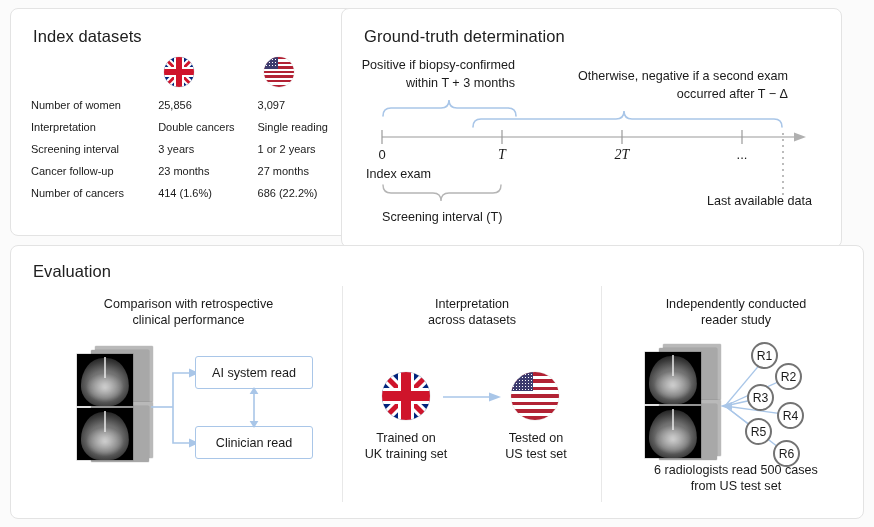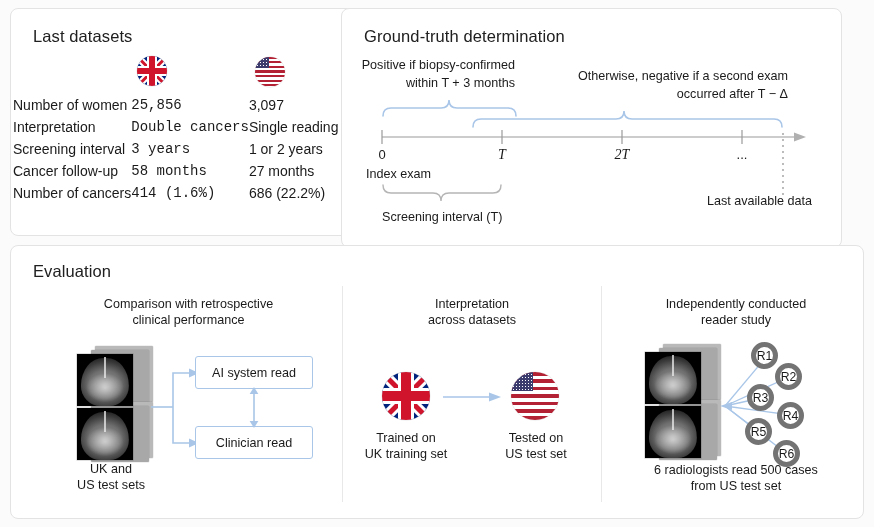--- a/index.html
+++ b/index.html
@@ -33,29 +33,29 @@
     letter-spacing: .1px;
     white-space: nowrap;
   }
   #t-datasets { left: 22px; top: 18px; }
   #t-truth    { left: 22px; top: 18px; }
   #t-eval     { left: 22px; top: 16px; }
 
   
   .ds-table {
     position: absolute;
-    left: 2px; top: 43px;
+    left: 20px; top: 43px;
     width: 318px;
     border-collapse: collapse;
-    font-size: 14px;
+    font-size: 11px;
     color: #1a1a1a;
   }
   .ds-table td { padding: 0; height: 22px; vertical-align: middle; white-space: nowrap; }
   .ds-table td.c-label { width: 128px; }
-  .ds-table td.c-uk    { width: 100px; font-family: Liberation Mono, monospace; }
+  .ds-table td.c-uk    { width: 100px; }
   .ds-table td.c-us    { width: 92px;  }
   .ds-table tr.flag-row td { height: 42px; }
 
   .flag {
     width: 30px; height: 30px; border-radius: 50%;
     display: inline-block; position: relative; overflow: hidden;
     box-shadow: 0 0 0 .5px rgba(0,0,0,.10);
   }
   .flag-cell { text-align: left; }
   .flag-wrap { display: inline-block; margin-left: 6px; }
@@ -153,36 +153,36 @@
   }
   .mammo-img::after {
     content: ""; position: absolute; left: 50%; top: 6%;
     width: 2px; height: 40%; transform: translateX(-50%);
     background: rgba(235,235,235,.75);
   }
 
   .reader-circle {
     position: absolute;
     width: 27px; height: 27px; border-radius: 50%;
-    border: 5px solid #737373; background: #fff;
+    border: 2px solid #737373; background: #fff;
     display: flex; align-items: center; justify-content: center;
     font-size: 12.2px; color: #1a1a1a;
     box-sizing: border-box;
   }
 
   svg { overflow: visible; }
   .nowrap { white-space: nowrap; }
 </style>
 </head>
 <body>
 
 <div class="page">
 
   <div class="panel" id="panel-datasets">
-    <div class="panel-title" id="t-datasets">Last datasets</div>
+    <div class="panel-title" id="t-datasets">Index datasets</div>
 
     <table class="ds-table">
       <tbody>
           <tr class="flag-row">
         <td class="c-label"></td>
         <td class="c-uk flag-cell">
           <span class="flag-wrap">
             <span class="flag flag-uk">
               <i class="uk-dw1"></i><i class="uk-dw2"></i>
               <i class="uk-dr1"></i><i class="uk-dr2"></i>
@@ -219,21 +219,21 @@
         <td class="c-uk">Double cancers</td>
         <td class="c-us">Single reading</td>
       </tr>
       <tr>
         <td class="c-label">Screening interval</td>
         <td class="c-uk">3 years</td>
         <td class="c-us">1 or 2 years</td>
       </tr>
       <tr>
         <td class="c-label">Cancer follow-up</td>
-        <td class="c-uk">58 months</td>
+        <td class="c-uk">23 months</td>
         <td class="c-us">27 months</td>
       </tr>
       <tr>
         <td class="c-label">Number of cancers</td>
         <td class="c-uk">414 (1.6%)</td>
         <td class="c-us">686 (22.2%)</td>
       </tr>
     </tbody>
       </table>
   </div>
@@ -314,24 +314,20 @@
     <div class="box" id="box-clin">
       <span>Clinician read</span>
     </div>
 
     <svg style="position:absolute; left:235px; top:141px;" width="16" height="41">
       <line x1="8" y1="6" x2="8" y2="35" stroke="#a9c6e8" stroke-width="1.6"></line>
       <polygon points="3.6,7 8,0 12.4,7" fill="#a9c6e8"></polygon>
       <polygon points="3.6,34 8,41 12.4,34" fill="#a9c6e8"></polygon>
     </svg>
 
-    <div class="caption" id="cap1">
-      <div>UK and</div>
-      <div>US test sets</div>
-    </div>
 
     <div class="sub-title" id="st2">
       <div>Interpretation</div>
       <div>across datasets</div>
     </div>
 
     <div style="position:absolute; left:371px; top:126px;">
       <span class="flag flag-uk" style="width:48px;height:48px;">
         <i class="uk-dw1" style="width:68px;height:11px;top:18.5px;left:-10px;"></i>
         <i class="uk-dw2" style="width:68px;height:11px;top:18.5px;left:-10px;"></i>

